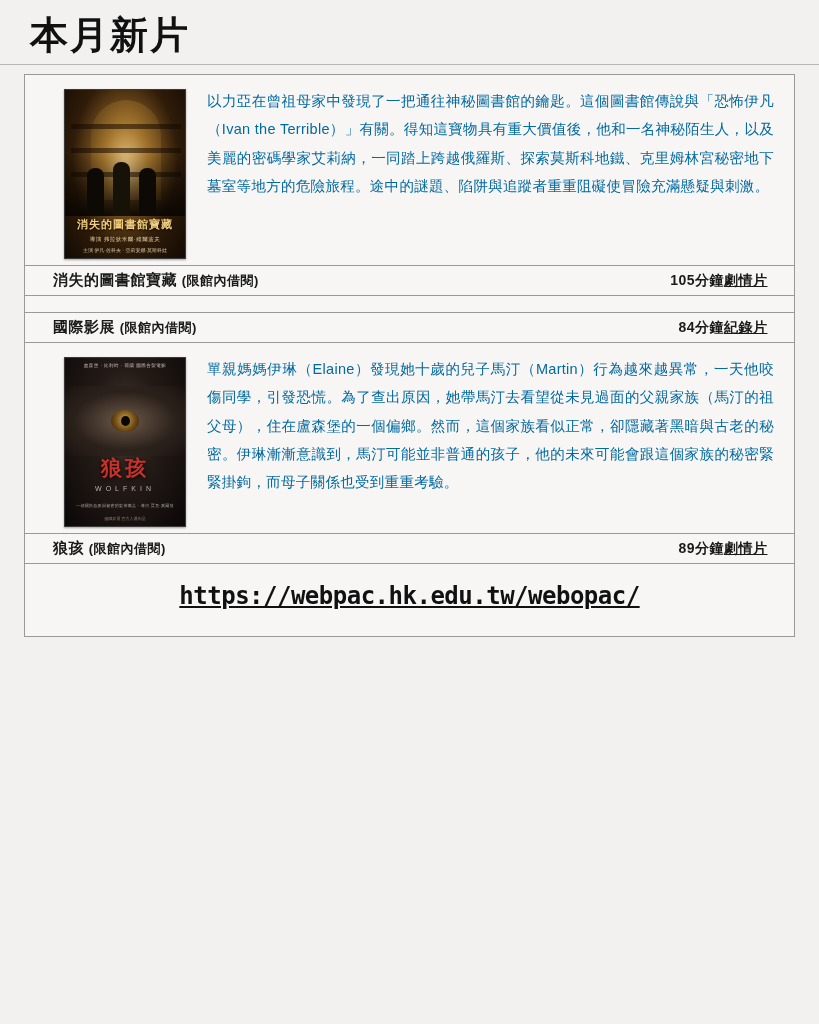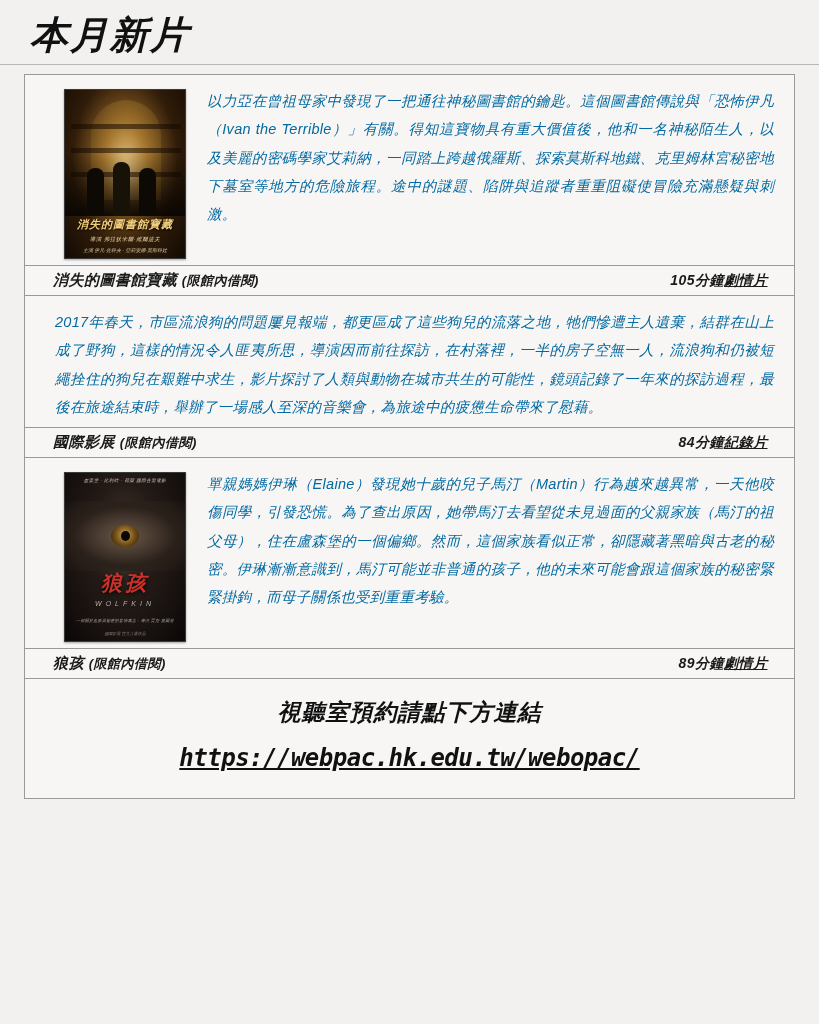--- a/index.html
+++ b/index.html
@@ -12,21 +12,20 @@
     background: #f2f1ef;
     font-family: "Liberation Sans", sans-serif;
     color: #1a1a1a;
     overflow: hidden;
   }
   .page {
     position: relative;
     width: 723px;
     height: 1024px;
     box-sizing: border-box;
-    font-style: italic;
   }
   .page-title {
     position: absolute;
     top: 10px;
     left: 30px;
     font-size: 38px;
     font-weight: bold;
     letter-spacing: 2px;
     color: #111;
   }
@@ -336,21 +335,20 @@
       <div class="film-title">
         <span>消失的圖書館寶藏</span>
         <span class="limit">(限館內借閱)</span>
       </div>
       <div class="spacer"></div>
       <div class="runtime">105分鐘</div>
       <div class="genre">劇情片</div>
     </div>
 
     <div class="film-row">
-      <div class="synopsis">2017年春天，市區流浪狗的問題屢見報端，都更區成了這些狗兒的流落之地，牠們慘遭主人遺棄，結群在山上成了野狗，這樣的情況令人匪夷所思，導演因而前往探訪，在村落裡，一半的房子空無一人，流浪狗和仍被短繩拴住的狗兒在艱難中求生，影片探討了人類與動物在城市共生的可能性，鏡頭記錄了一年來的探訪過程，最後在旅途結束時，舉辦了一場感人至深的音樂會，為旅途中的疲憊生命帶來了慰藉。</div>
     </div>
     <div class="meta-row">
       <div class="film-title">
         <span>國際影展</span>
         <span class="limit">(限館內借閱)</span>
       </div>
       <div class="spacer"></div>
       <div class="runtime">84分鐘</div>
       <div class="genre">紀錄片</div>
     </div>
@@ -374,18 +372,17 @@
       <div class="film-title">
         <span>狼孩</span>
         <span class="limit">(限館內借閱)</span>
       </div>
       <div class="spacer"></div>
       <div class="runtime">89分鐘</div>
       <div class="genre">劇情片</div>
     </div>
 
     <div class="footer">
-      <div class="footer-line2">視聽室預約請點下方連結</div>
       <a class="footer-link" href="#">https://webpac.hk.edu.tw/webopac/</a>
     </div>
 
   </div>
 </div>
 
 </body></html>

